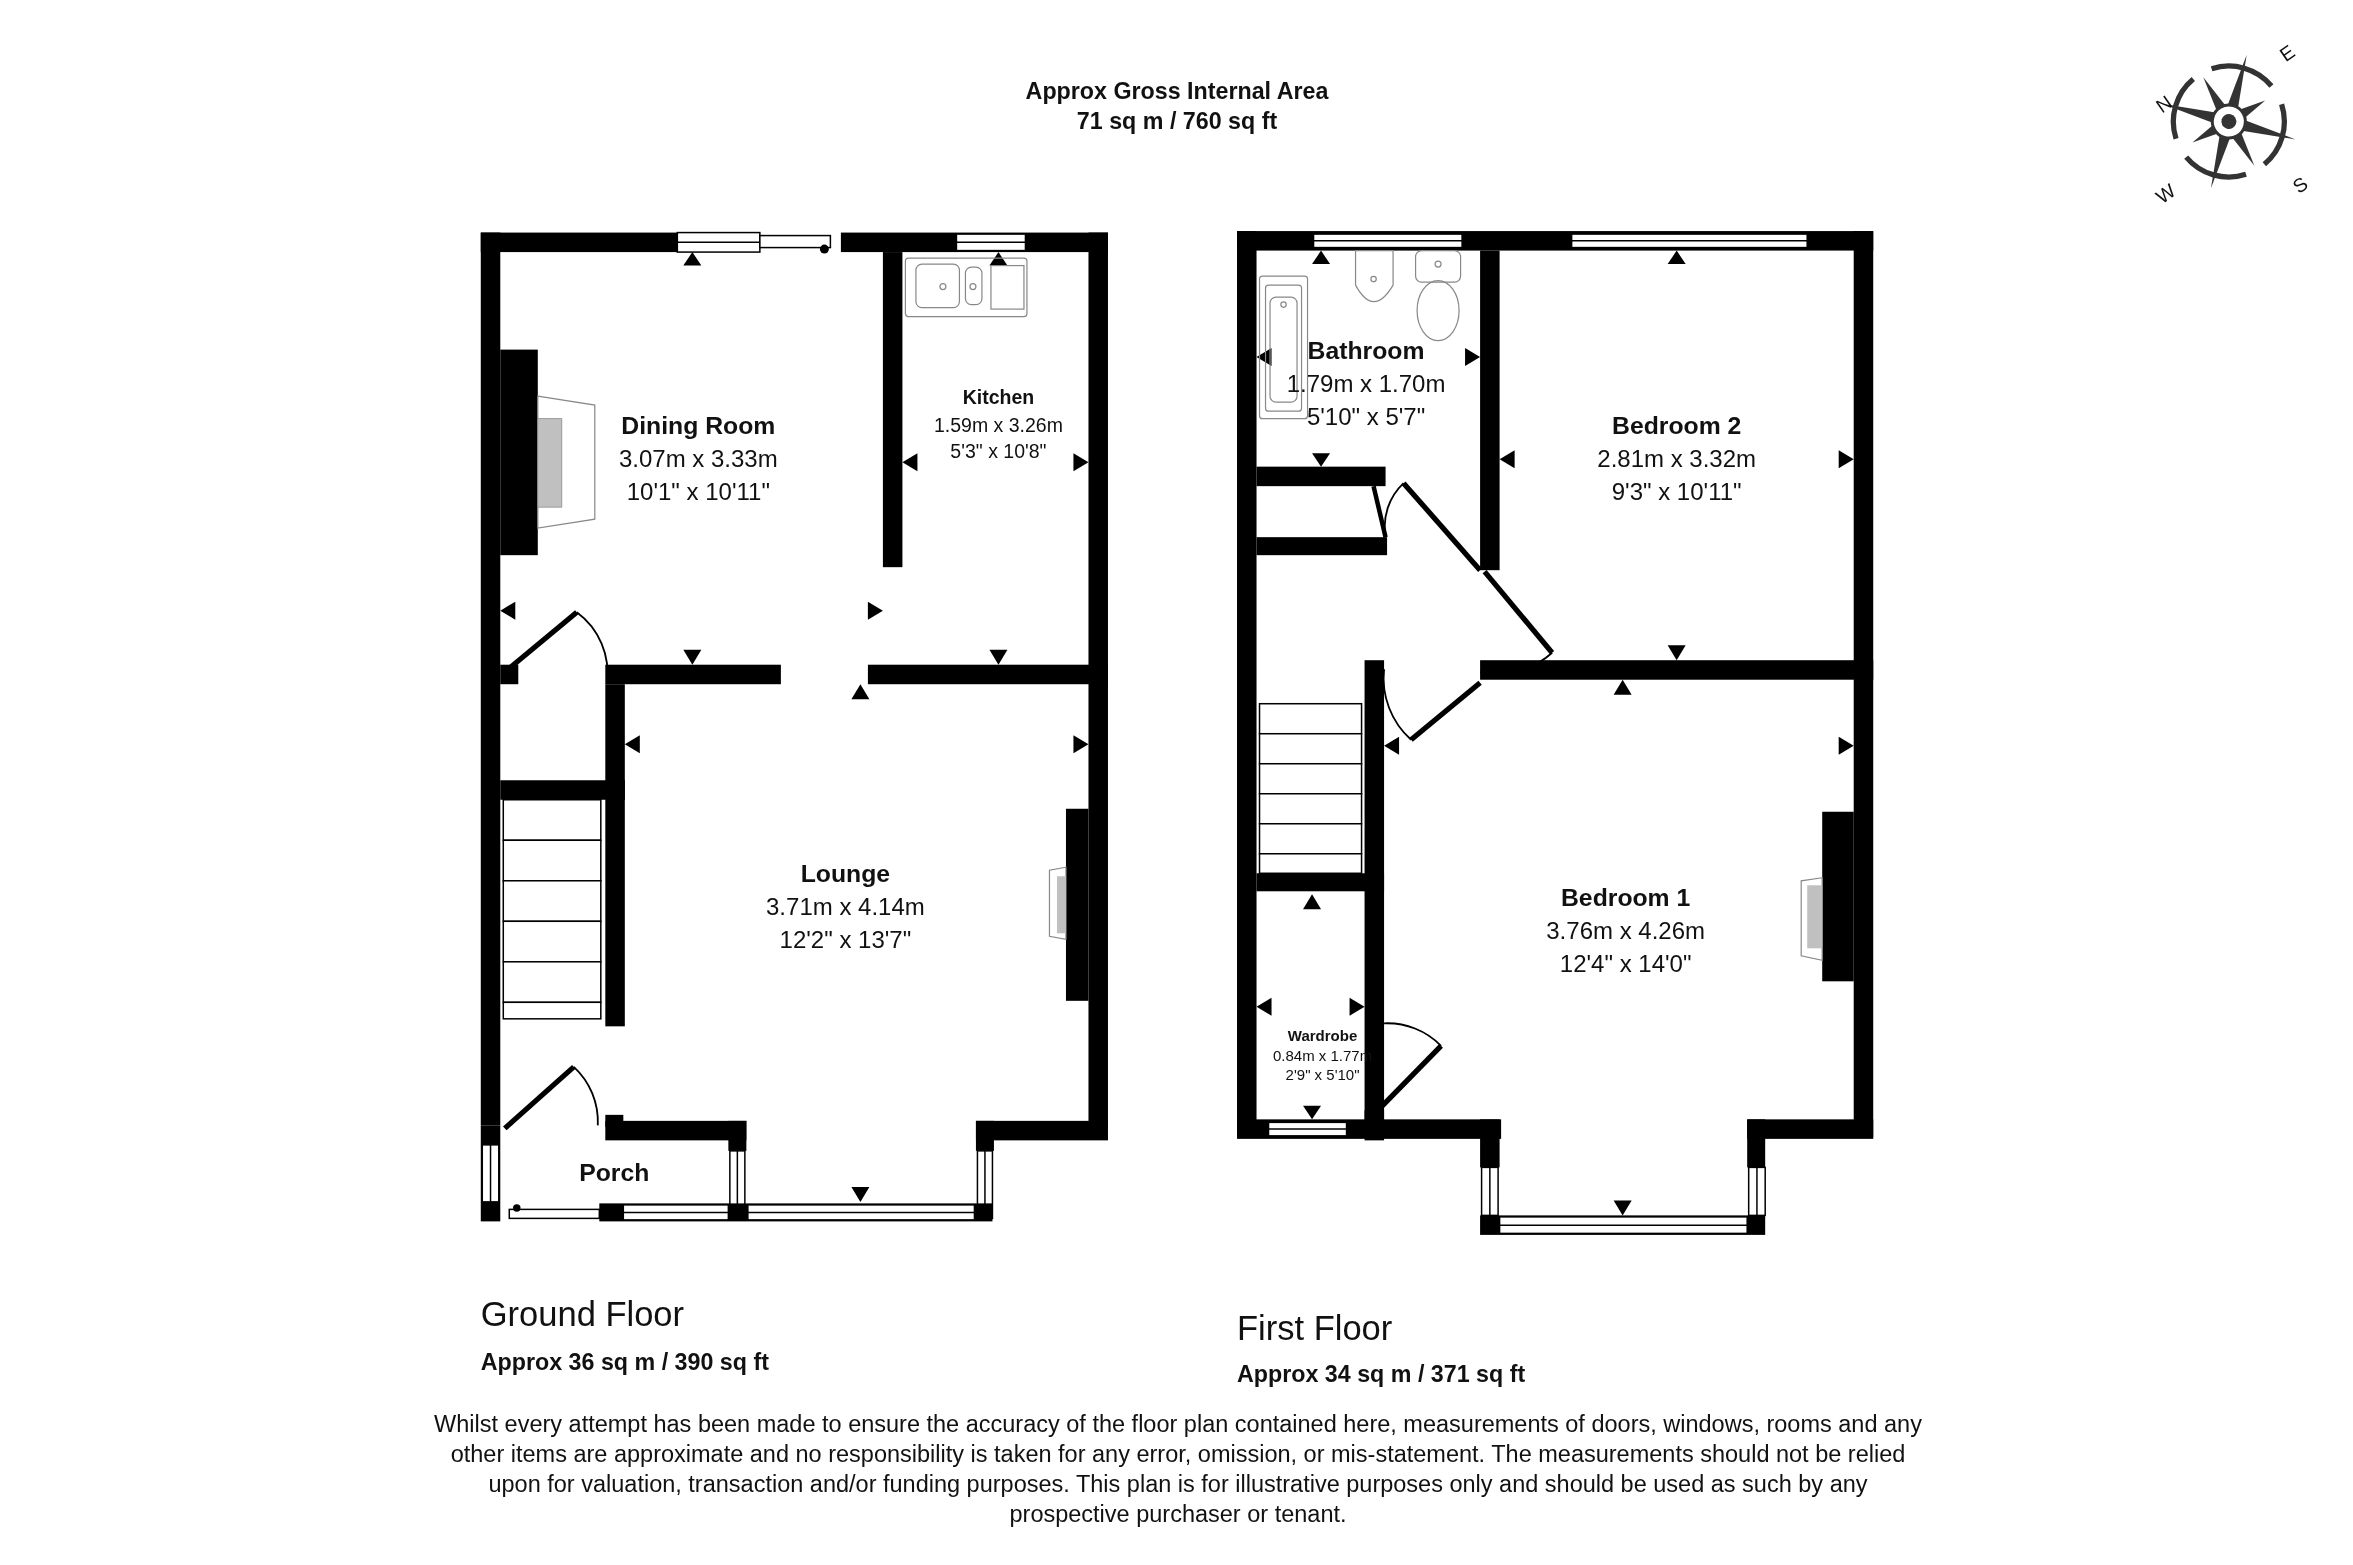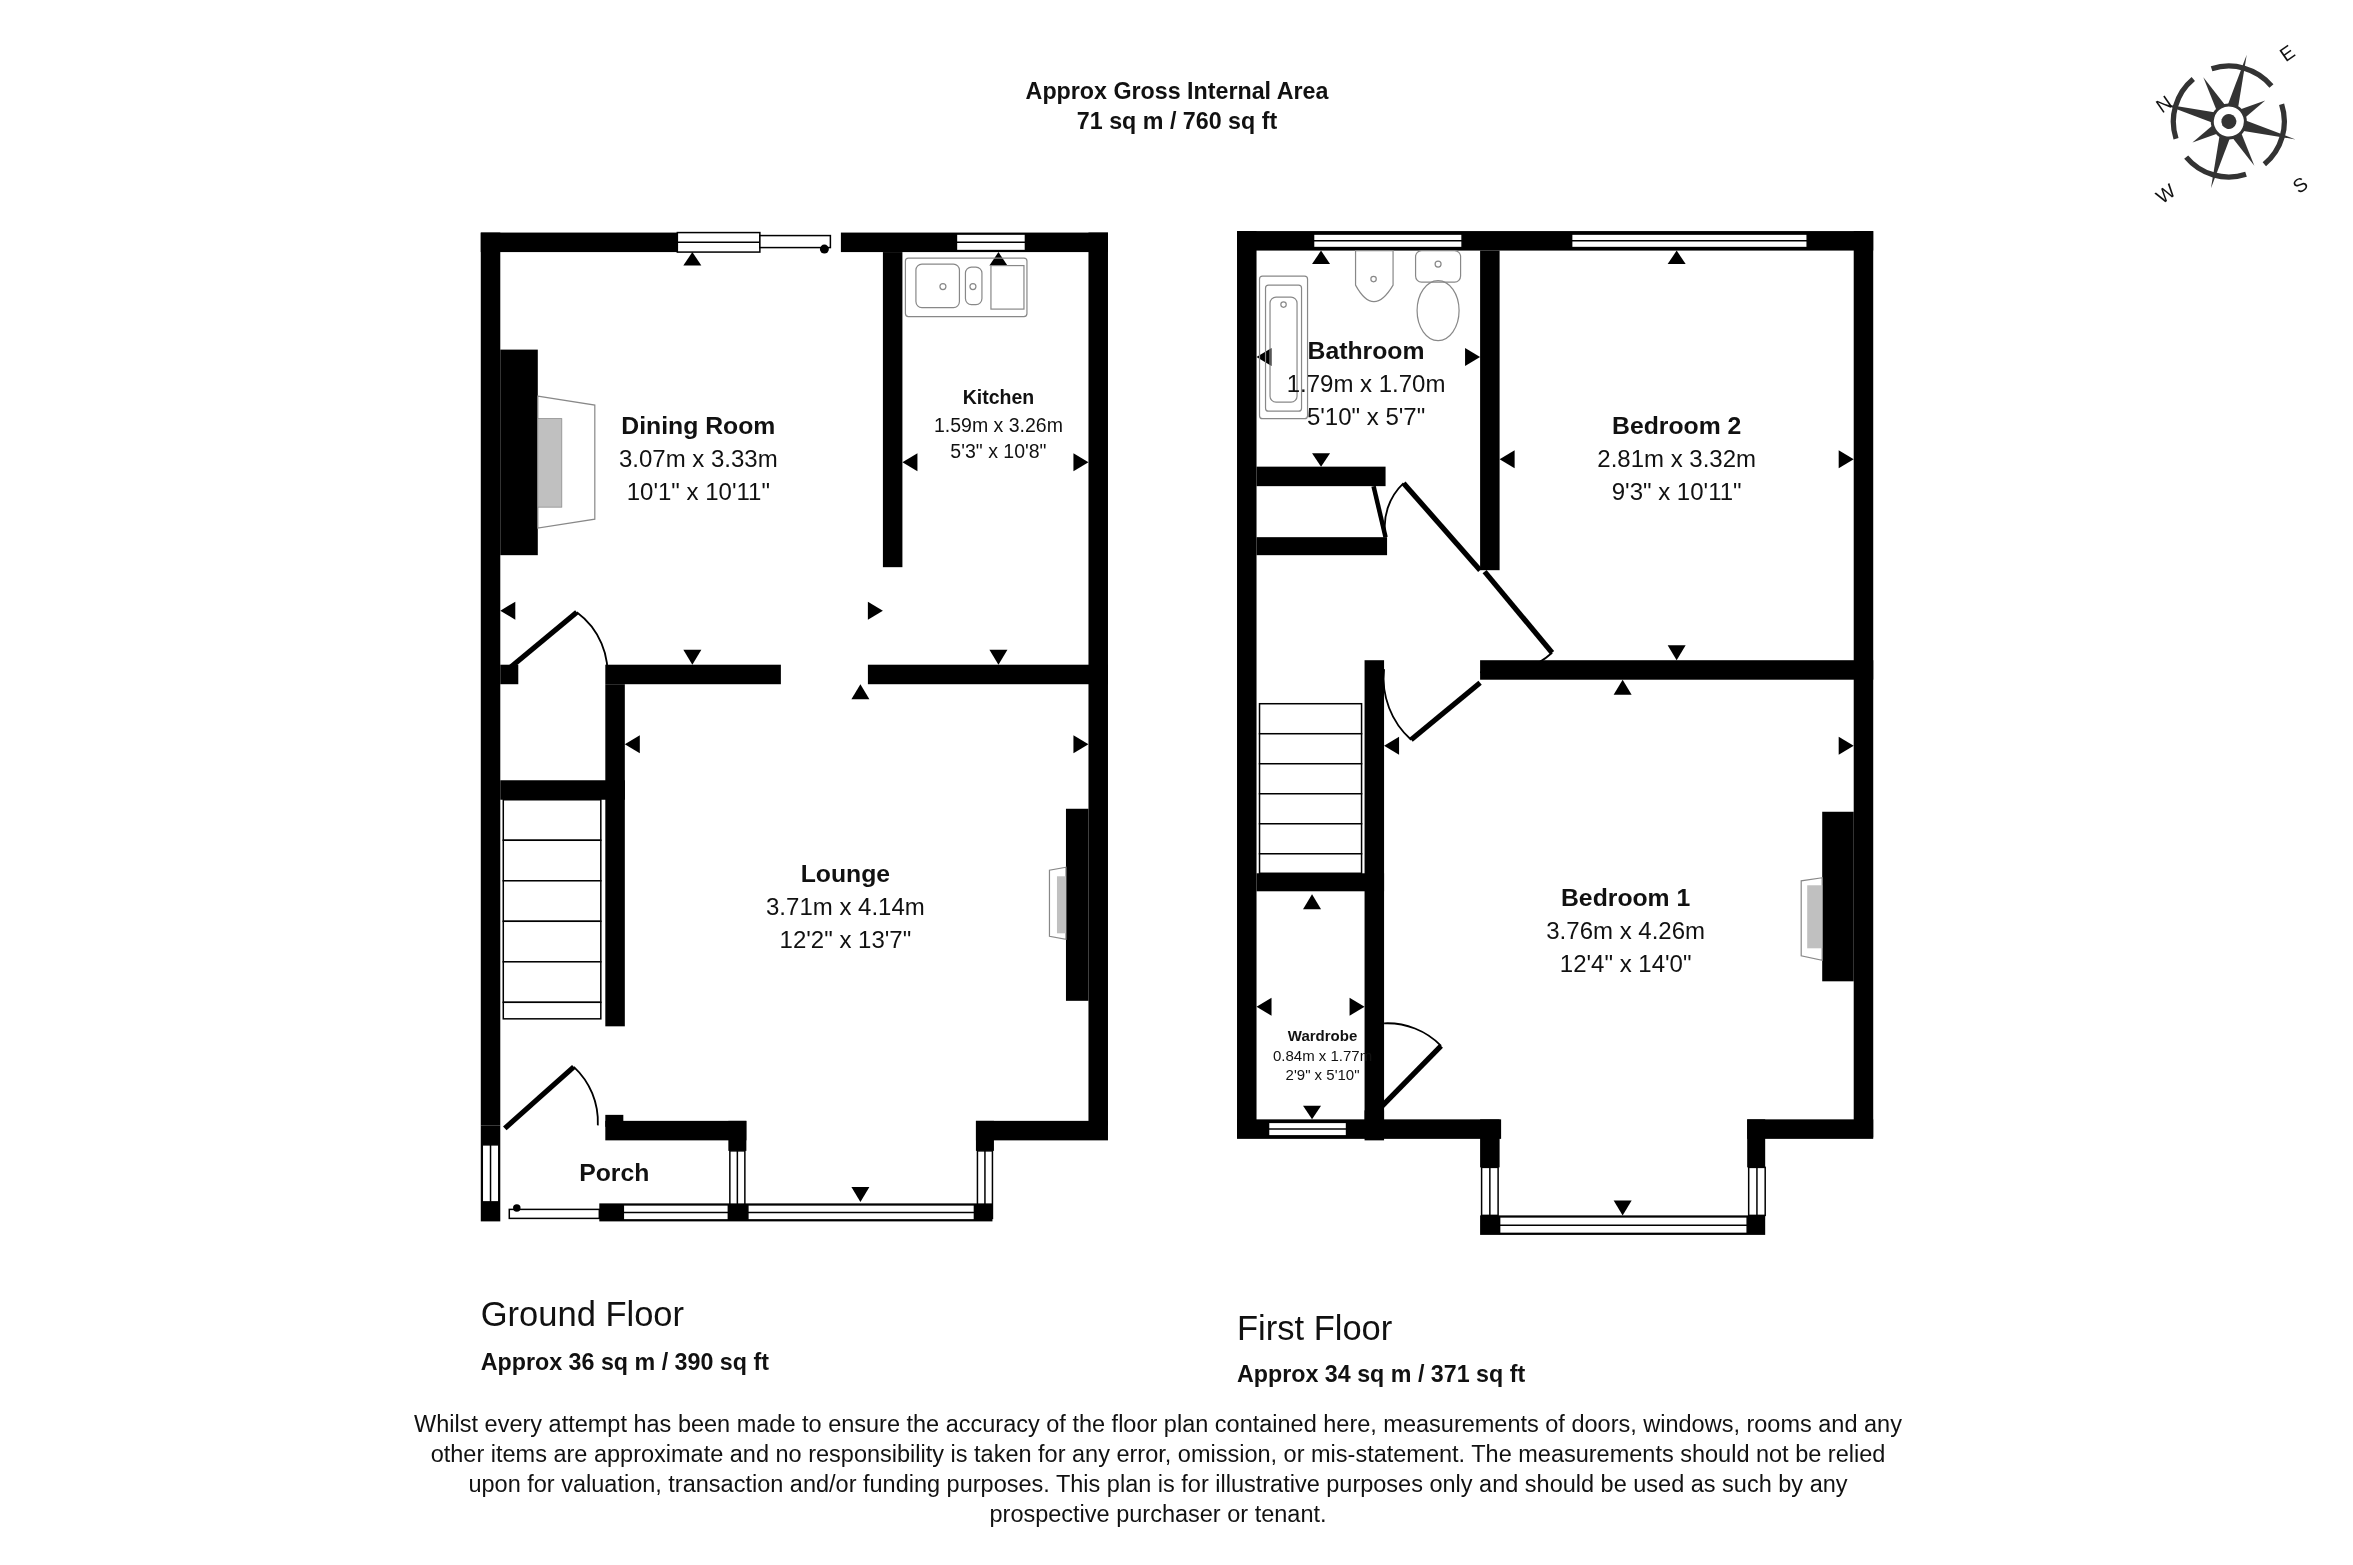--- a/index.html
+++ b/index.html
@@ -1,20 +1,20 @@
 <!DOCTYPE html>
 <html style="font-size:8px"><head>
 <meta charset="utf-8">
 <style>
   html,body{margin:0;padding:0;background:#fff;}
   body{width:2354px;height:1565px;overflow:hidden;position:relative;font-family:"Liberation Sans",sans-serif;}
   #plan{position:absolute;left:0;top:0;width:2354px;height:1565px;}
   .t{font-family:"Liberation Sans",sans-serif;fill:#111;}
   .b{font-weight:bold;}
-  .disc{position:absolute;left:409px;top:1409px;width:1498px;text-align:center;font-size:23.5px;line-height:30px;color:#111;font-family:"Liberation Sans",sans-serif;}
+  .disc{position:absolute;left:429px;top:1409px;width:1498px;text-align:center;font-size:23.5px;line-height:30px;color:#111;font-family:"Liberation Sans",sans-serif;}
 </style>
 </head>
 <body>
 
 <svg id="plan" viewBox="0 0 1568 1043" xmlns="http://www.w3.org/2000/svg">
 
   <text class="t b" x="784" y="66" text-anchor="middle" font-size="15.5">Approx Gross Internal Area</text>
   <text class="t b" x="784" y="86" text-anchor="middle" font-size="15.5">71 sq m / 760 sq ft</text>
 
   <g transform="translate(1485,81) rotate(-30)" fill="#333" stroke="none">

